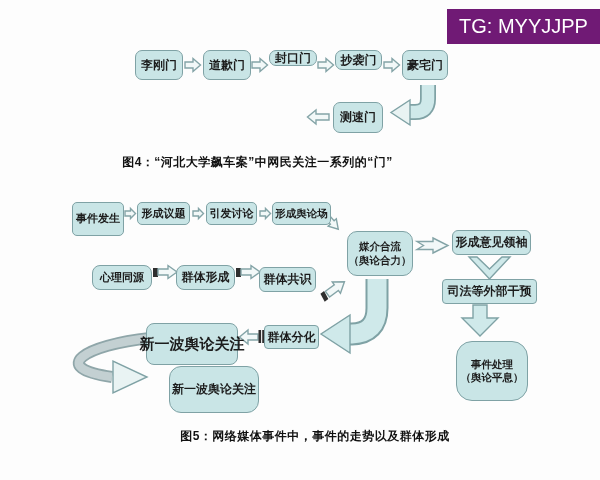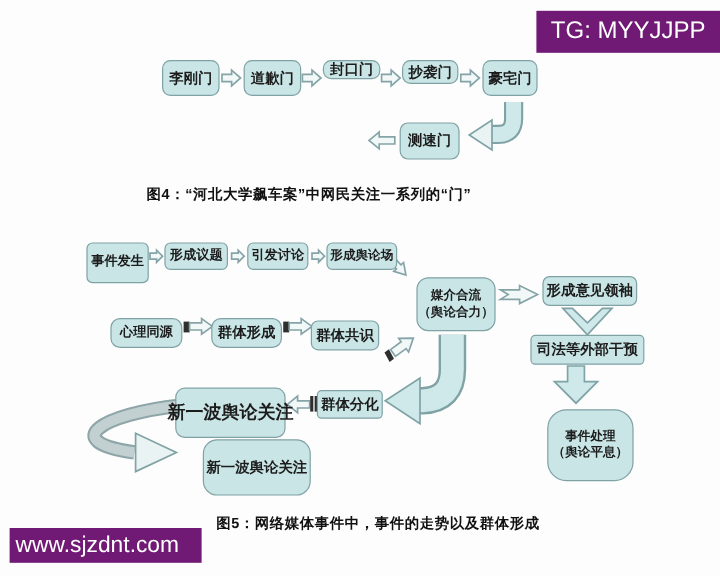--- a/index.html
+++ b/index.html
@@ -163,15 +163,14 @@
       <span>群体分化</span>
     </div>
 
   <div class="box" style="left:169px;top:366px;width:90px;height:47px;border-radius:12px;font-size:12px">
       <span>新一波舆论关注</span>
     </div>
 
   <div class="caption" style="left:150px;top:428px;width:330px">图5：网络媒体事件中，事件的走势以及群体形成</div>
 
   <div class="watermark" style="left:447px;top:9px;width:153px;height:35px;font-size:20px;justify-content:center">TG: MYYJJPP</div>
-  <div class="watermark" style="left:8px;top:440px;width:155px;height:29px;font-size:19px;padding-left:5px">www.sjzdnt.com</div>
 
 </div>
 
 </body></html>

